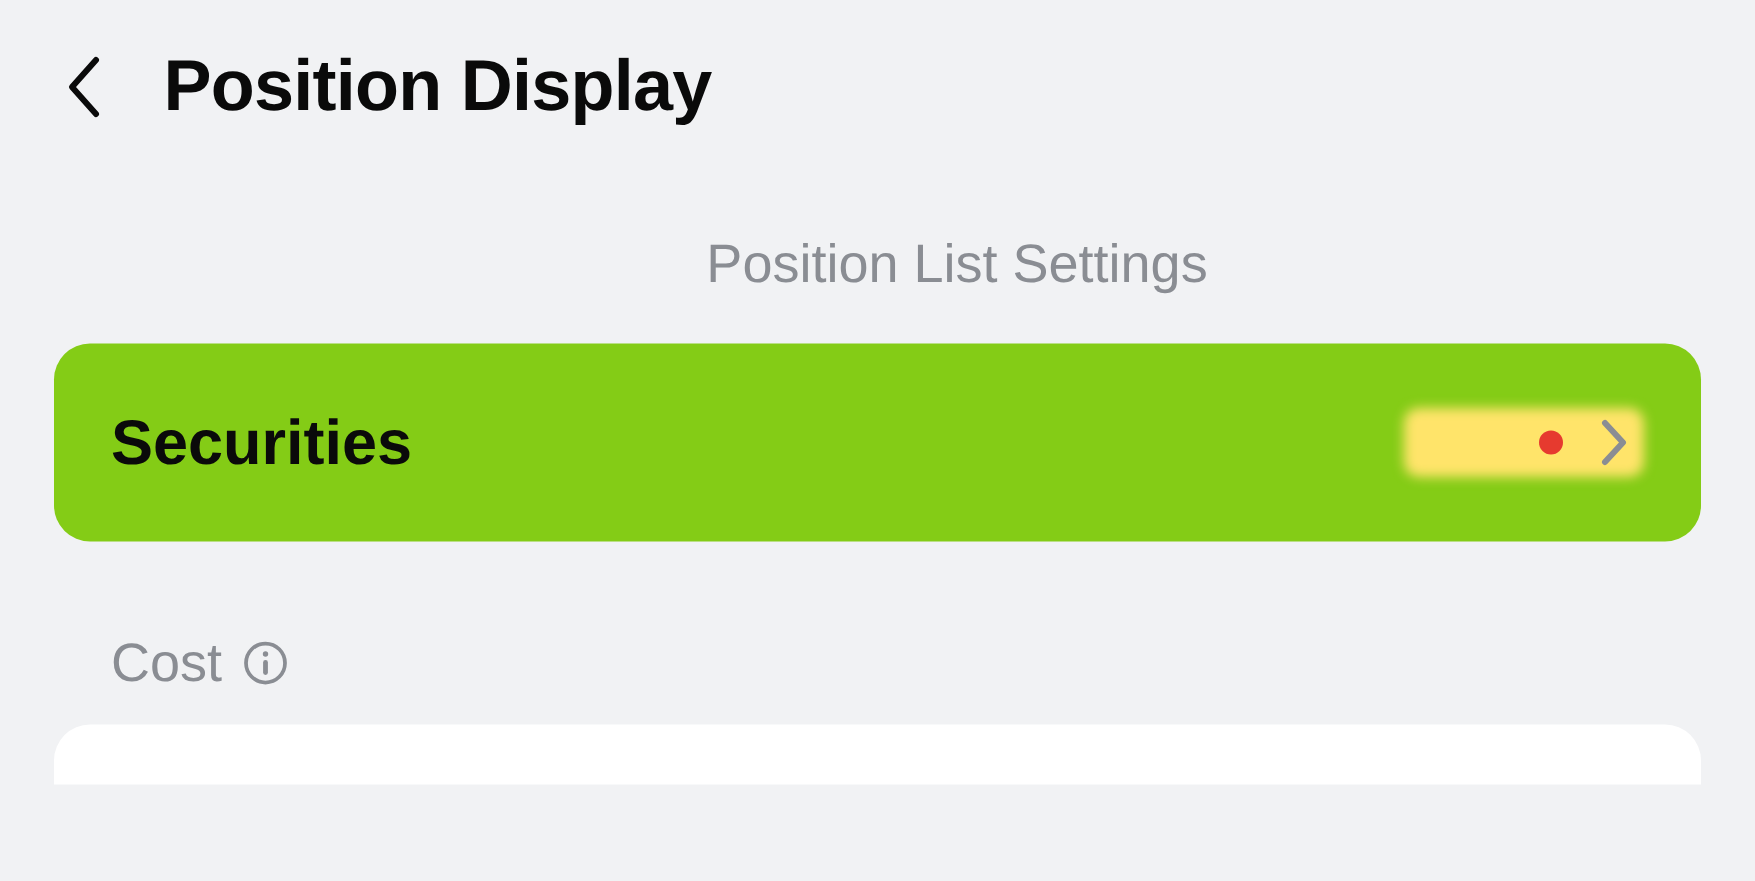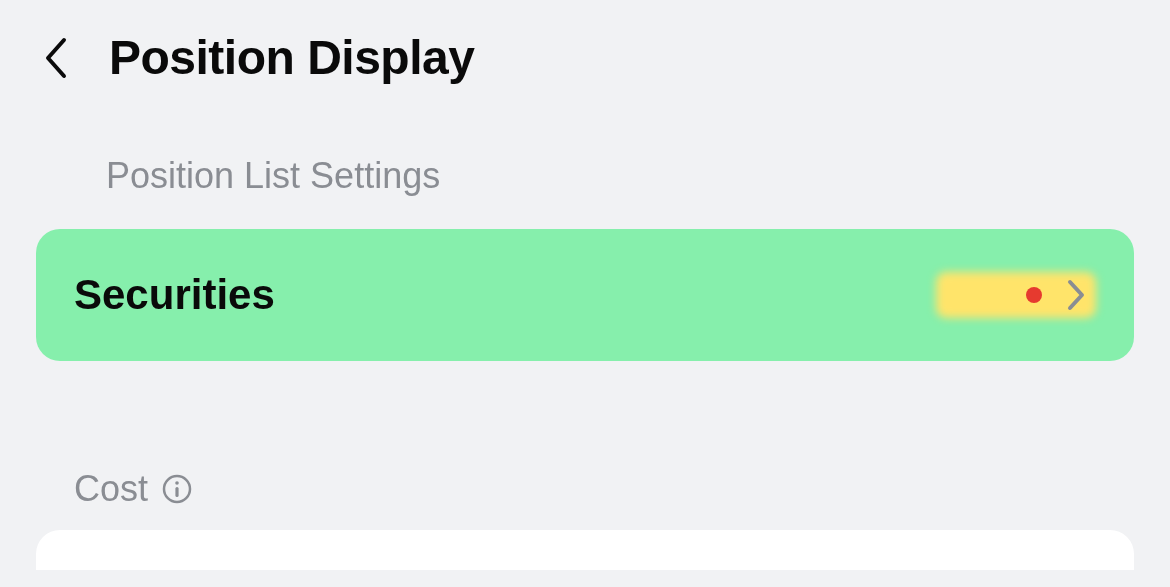--- a/index.html
+++ b/index.html
@@ -28,23 +28,24 @@
       font-weight: 700;
       color: #0a0a0a;
       margin-left: 33px;
       letter-spacing: -0.5px;
     }
     .section-label {
       font-size: 36px;
       font-weight: 400;
       color: #8a8d93;
       padding: 50px 0 20px 106px;
+      text-align: center;
     }
     .card {
-      background: #86efac;
+      background: #84cc16;
       border-radius: 24px;
       margin: 12px 36px 0 36px;
       padding: 42px 38px;
       display: flex;
       align-items: center;
       justify-content: space-between;
       cursor: pointer;
     }
     .card-title {
       font-size: 42px;
@@ -78,21 +79,20 @@
       position: relative;
       z-index: 1;
       display: flex;
       align-items: center;
     }
     .cost-section {
       display: flex;
       align-items: center;
       gap: 14px;
       padding: 60px 0 0 74px;
-      margin-top: 47px;
     }
     .cost-label {
       font-size: 36px;
       font-weight: 400;
       color: #8a8d93;
     }
     .info-icon {
       width: 30px;
       height: 30px;
       display: flex;

